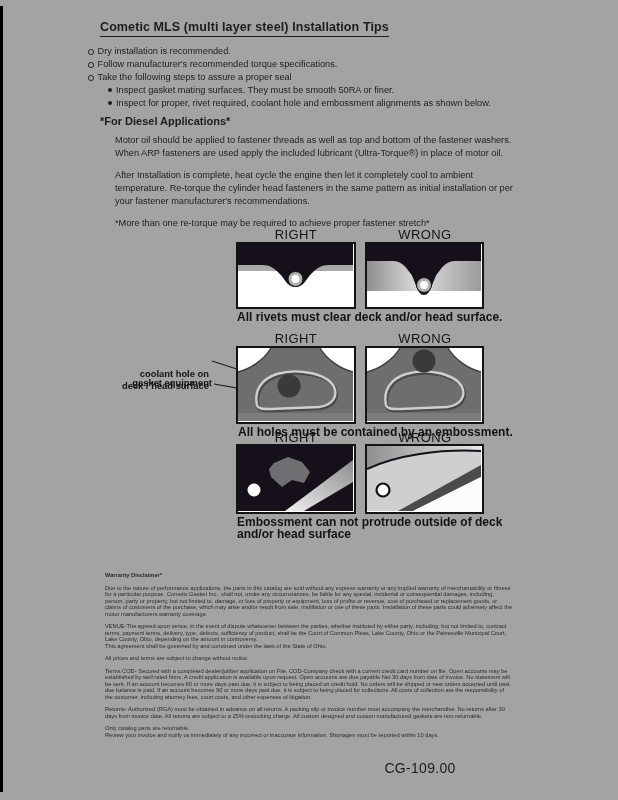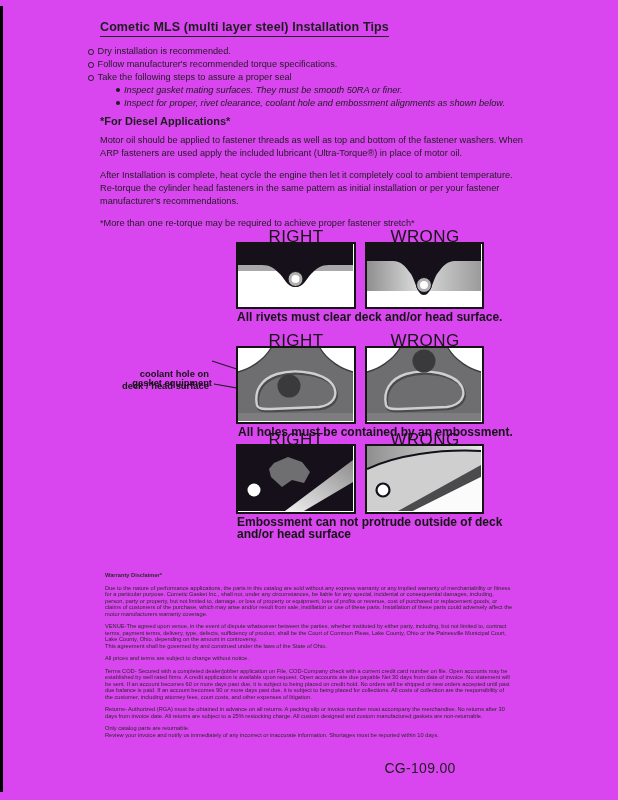--- a/index.html
+++ b/index.html
@@ -1,32 +1,32 @@
 <!DOCTYPE html>
 <html><head>
 <meta charset="utf-8">
 <style>
   html,body{margin:0;padding:0;background:#fff;}
   .page{
-    position:relative;width:618px;height:800px;background:#d946ef;overflow:hidden;
+    position:relative;width:618px;height:800px;background:#a3a3a3;overflow:hidden;
     font-family:"Liberation Sans",sans-serif;color:#1d1d1f;
   }
   .abs{position:absolute;}
   .left-edge{left:0;top:6px;width:3px;height:786px;background:#000;}
   .title{left:100px;top:20px;font-size:12.5px;font-weight:700;border-bottom:1.6px solid #1d1d1f;padding-bottom:2px;letter-spacing:.1px;}
   .tips{left:88px;top:45px;width:436px;font-size:9.2px;line-height:13px;}
   .tip{display:flex;align-items:flex-start;}
   .tip .ob{flex:0 0 auto;width:3.6px;height:3.6px;border:1px solid #1d1d1f;border-radius:50%;margin:4px 4px 0 0;}
   .tip .db{flex:0 0 auto;width:4px;height:4px;background:#1d1d1f;border-radius:50%;margin:4px 4px 0 0;}
-  .tip.sub{margin-left:28px;font-style:italic;}
+  .tip.sub{margin-left:20px;}
   .diesel{left:100px;top:115px;width:424px;font-size:9.2px;line-height:13px;}
   .diesel h3{margin:0 0 6px 0;font-size:11px;font-weight:700;}
-  .diesel p{margin:0 0 9px 0;}
+  .diesel p{margin:0 0 9px 15px;}
   .diesel .note{margin-top:0;}
-  .dg-label{width:120px;text-align:center;font-size:17px;letter-spacing:.4px;color:#141414;}
+  .dg-label{width:120px;text-align:center;font-size:13px;letter-spacing:.4px;color:#141414;}
   .dg-box{border:2.5px solid #141414;background:#fff;box-sizing:border-box;}
   .dg-box svg{display:block;}
   .caption{font-size:12px;font-weight:700;line-height:12px;color:#141414;}
   .callout{font-size:9.4px;font-weight:700;text-align:right;line-height:11.5px;color:#141414;}
   .legal{left:105px;top:572px;width:408px;font-size:5.7px;line-height:6.5px;color:#2a2a2a;}
   .legal .lh{font-weight:700;margin:0 0 6px 0;}
   .legal p{margin:0 0 6px 0;}
   .legal p.tight{margin:0;}
   .cg{left:355px;top:760px;width:130px;text-align:center;font-size:14px;letter-spacing:.3px;color:#1d1d1f;}
 </style>
@@ -51,21 +51,21 @@
     <div class="tip">
         <span class="ob"></span>
         <span>Take the following steps to assure a proper seal</span>
       </div>
     <div class="tip sub">
         <span class="db"></span>
         <span>Inspect gasket mating surfaces.  They must be smooth 50RA or finer.</span>
       </div>
     <div class="tip sub">
         <span class="db"></span>
-        <span>Inspect for proper, rivet clearance, coolant hole and embossment alignments as shown below.</span>
+        <span>Inspect for proper, rivet required, coolant hole and embossment alignments as shown below.</span>
       </div>
   </div>
 
   <div class="abs diesel">
     <h3>*For Diesel Applications*</h3>
     <p>Motor oil should be applied to fastener threads as well as top and bottom of the fastener washers. When ARP fasteners are used apply the included lubricant (Ultra-Torque®) in place of motor oil.</p>
     <p>After Installation is complete, heat cycle the engine then let it completely cool to ambient temperature. Re-torque the cylinder head fasteners in the same pattern as initial installation or per your fastener manufacturer's recommendations.</p>
     <p class="note">*More than one re-torque may be required to achieve proper fastener stretch*</p>
   </div>
 

